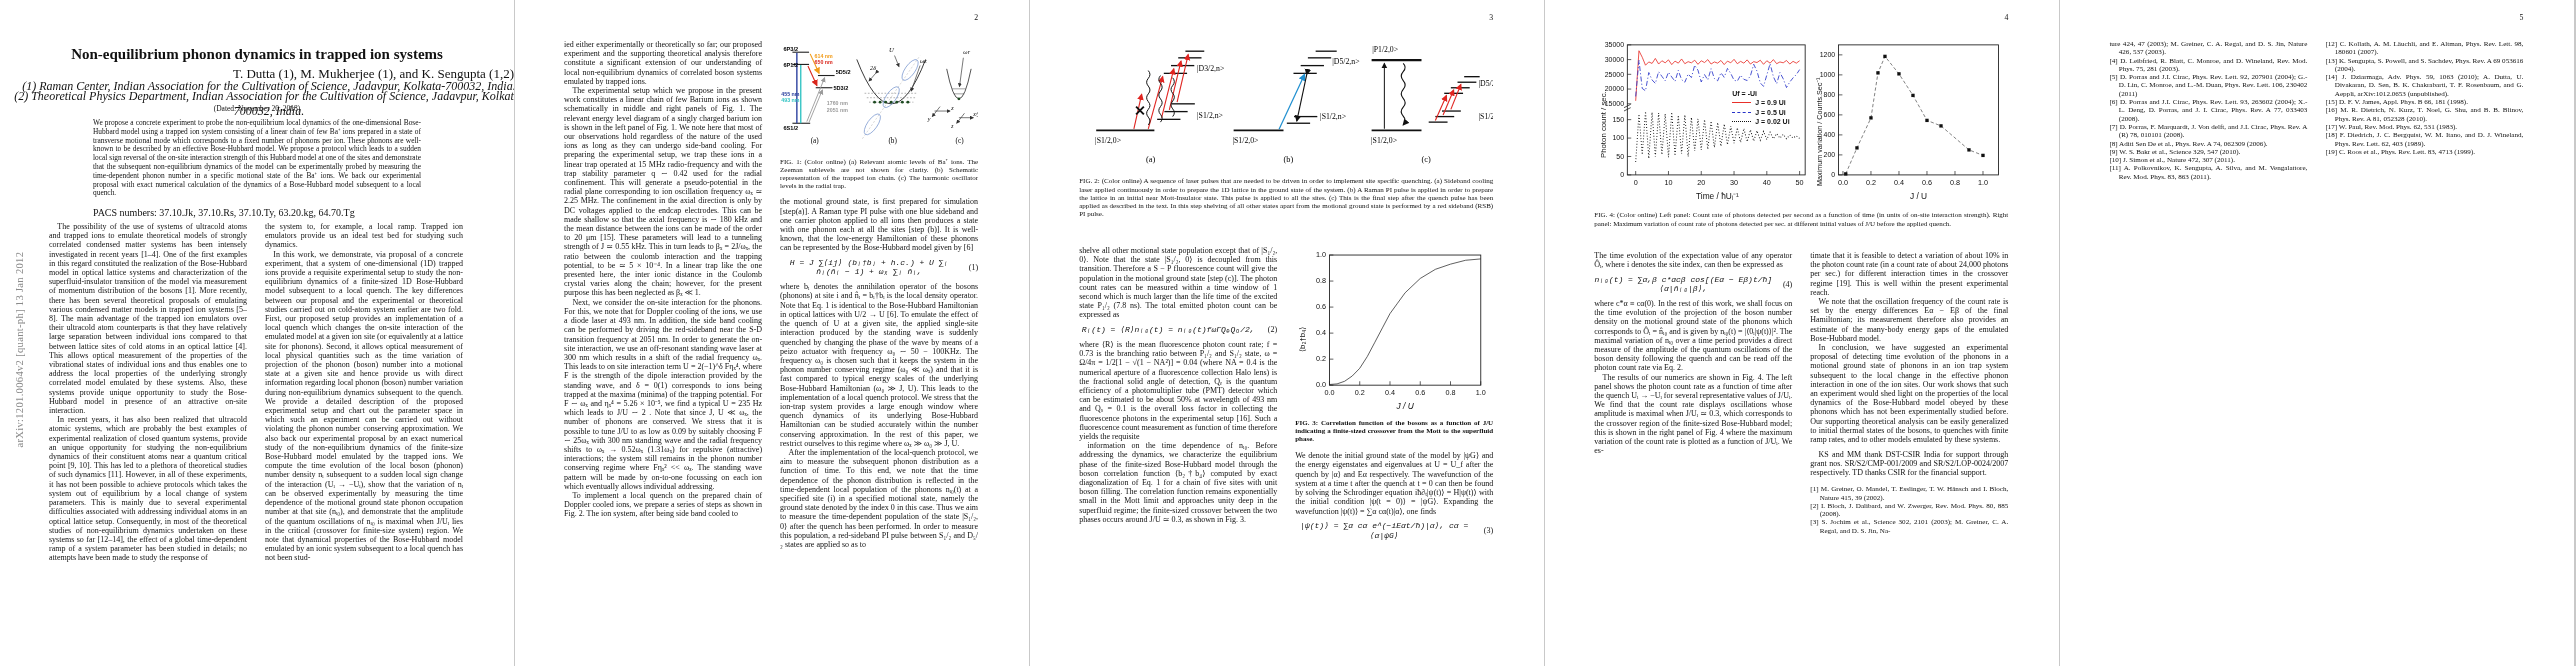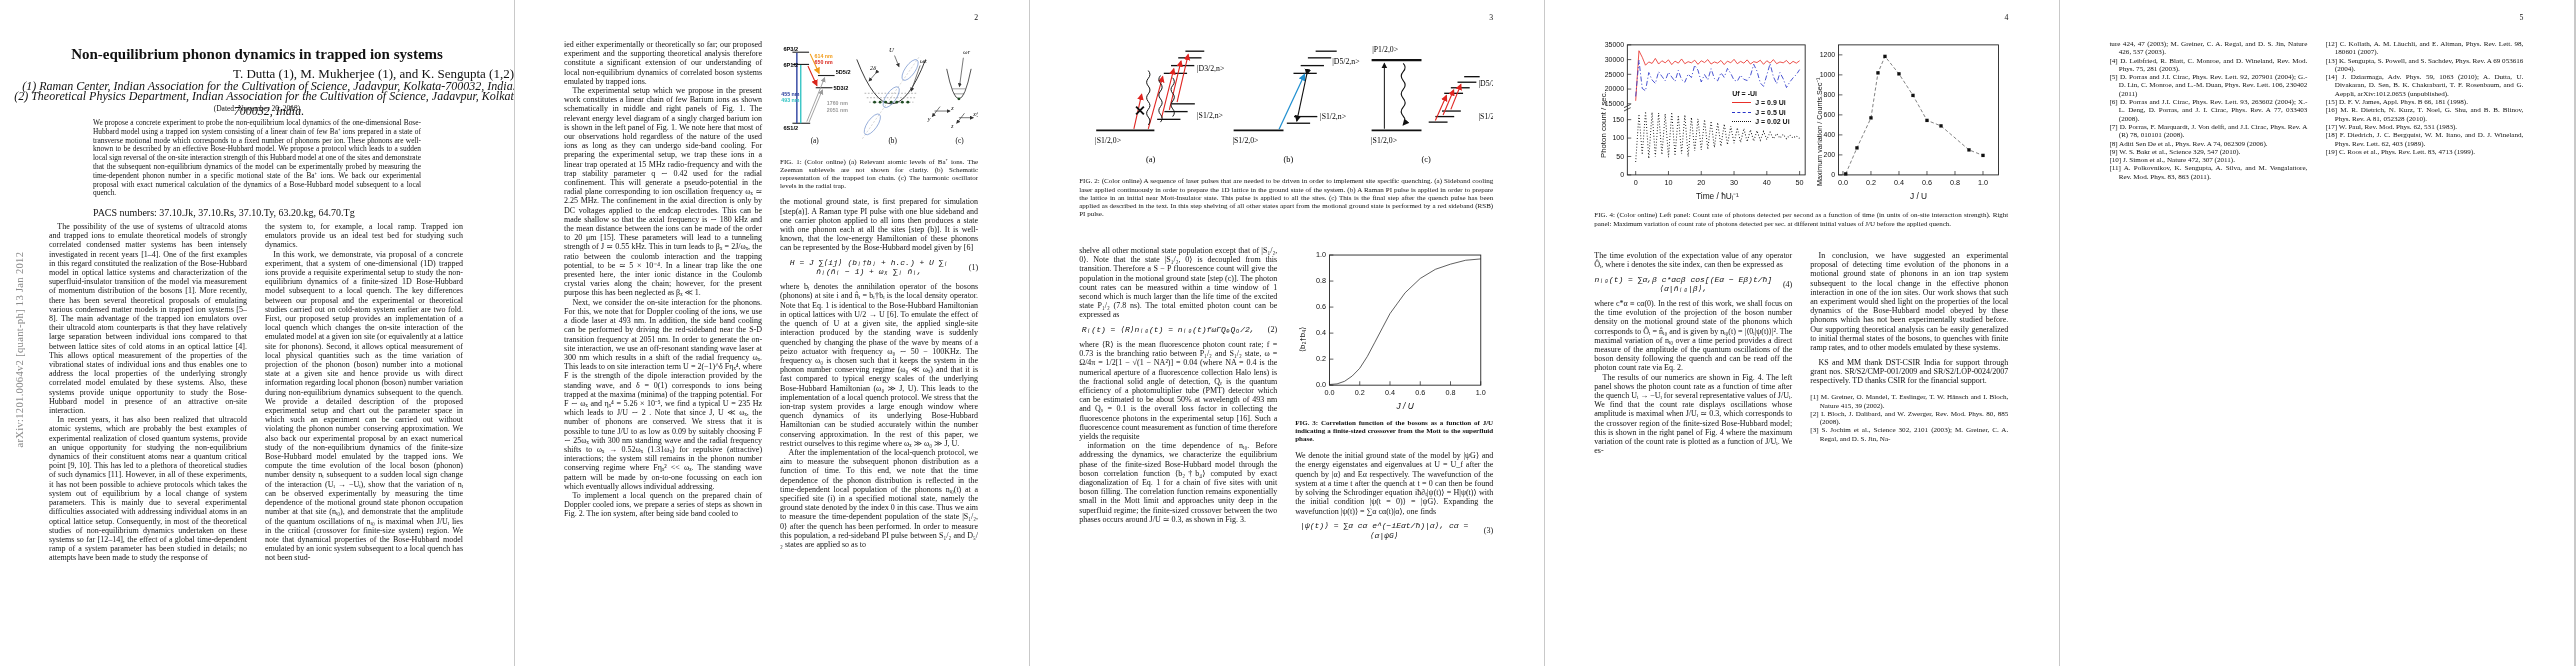--- a/index.html
+++ b/index.html
@@ -419,20 +419,22 @@
     <div class="col" style="left:49px;top:251px;height:392px;">
       <p class="ni">The time evolution of the expectation value of any operator Ôᵢ, where i denotes the site index, can then be expressed as</p>
       <div class="eq">
         <span class="eqf">nᵢ₀(t)  =  ∑α,β c*αcβ cos[(Eα − Eβ)t/ħ] ⟨α|n̂ᵢ₀|β⟩,</span>
         <span class="eqn">(4)</span>
       </div>
       <p class="ni">where c*α ≡ cα(0). In the rest of this work, we shall focus on the time evolution of the projection of the boson number density on the motional ground state of the phonons which corresponds to Ôᵢ = n̂ᵢ₀ and is given by nᵢ₀(t) = |⟨0ᵢ|ψ(t)⟩|². The maximal variation of nᵢ₀ over a time period provides a direct measure of the amplitude of the quantum oscillations of the boson density following the quench and can be read off the photon count rate via Eq. 2.</p>
       <p>The results of our numerics are shown in Fig. 4. The left panel shows the photon count rate as a function of time after the quench Uᵢ → −Uᵢ for several representative values of J/Uᵢ. We find that the count rate displays oscillations whose amplitude is maximal when J/Uᵢ ≃ 0.3, which corresponds to the crossover region of the finite-sized Bose-Hubbard model; this is shown in the right panel of Fig. 4 where the maximum variation of the count rate is plotted as a function of J/Uᵢ. We es-</p>
     </div>
     <div class="col" style="left:265px;top:251px;height:392px;">
+      <p class="ni">timate that it is feasible to detect a variation of about 10% in the photon count rate (in a count rate of about 24,000 photons per sec.) for different interaction times in the crossover regime [19]. This is well within the present experimental reach.</p>
+      <p>We note that the oscillation frequency of the count rate is set by the energy differences Eα − Eβ of the final Hamiltonian; its measurement therefore also provides an estimate of the many-body energy gaps of the emulated Bose-Hubbard model.</p>
       <p>In conclusion, we have suggested an experimental proposal of detecting time evolution of the phonons in a motional ground state of phonons in an ion trap system subsequent to the local change in the effective phonon interaction in one of the ion sites. Our work shows that such an experiment would shed light on the properties of the local dynamics of the Bose-Hubbard model obeyed by these phonons which has not been experimentally studied before. Our supporting theoretical analysis can be easily generalized to initial thermal states of the bosons, to quenches with finite ramp rates, and to other models emulated by these systems.</p>
       <p style="margin-top:5.6px;">KS and MM thank DST-CSIR India for support through grant nos. SR/S2/CMP-001/2009 and SR/S2/LOP-0024/2007 respectively. TD thanks CSIR for the financial support.</p>
       <div class="refs" style="margin-top:7.8px;">
           <div class="ref-item">[1] M. Greiner, O. Mandel, T. Esslinger, T. W. Hänsch and I. Bloch, Nature 415, 39 (2002).</div>
           <div class="ref-item">[2] I. Bloch, J. Dalibard, and W. Zwerger, Rev. Mod. Phys. 80, 885 (2008).</div>
           <div class="ref-item">[3] S. Jochim et al., Science 302, 2101 (2003); M. Greiner, C. A. Regal, and D. S. Jin, Na-</div>
         </div>
     </div>
   </div>
 

